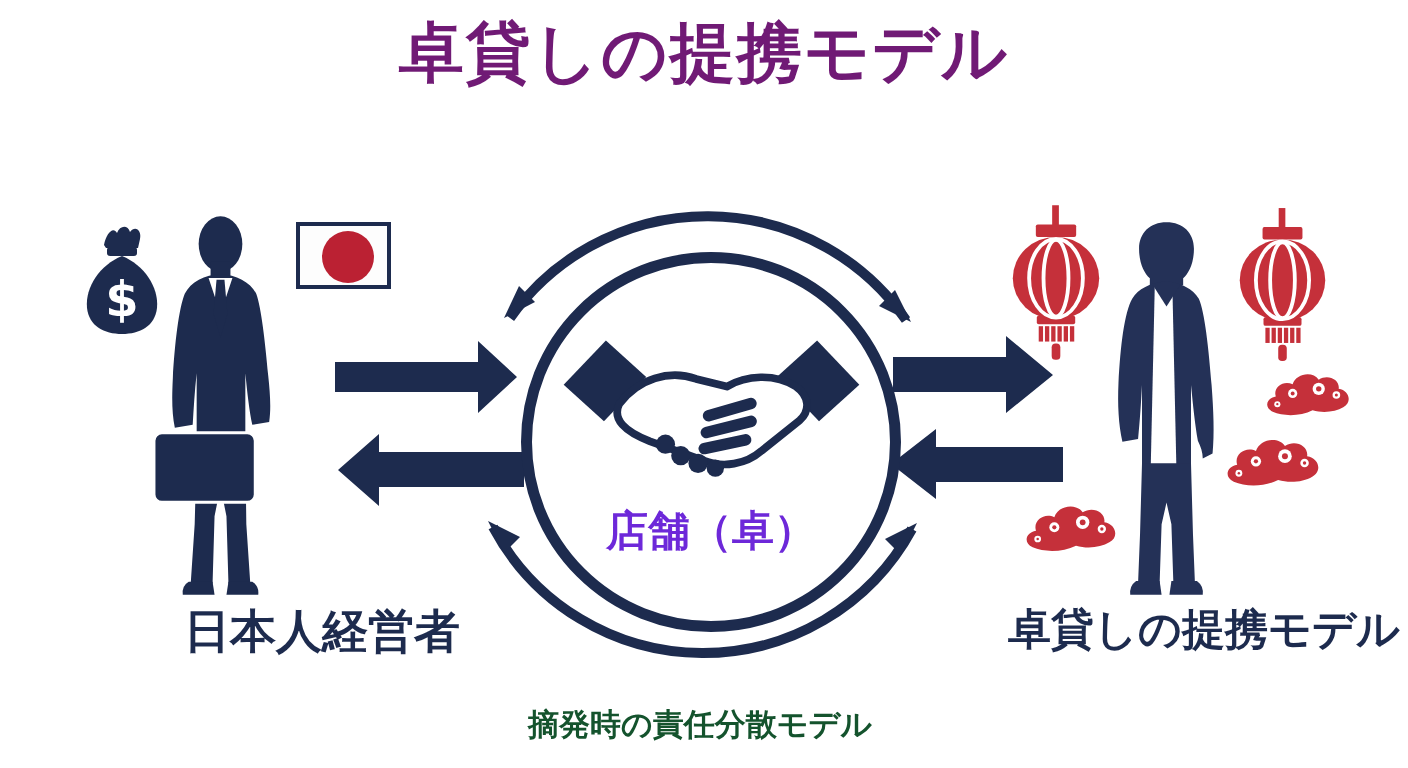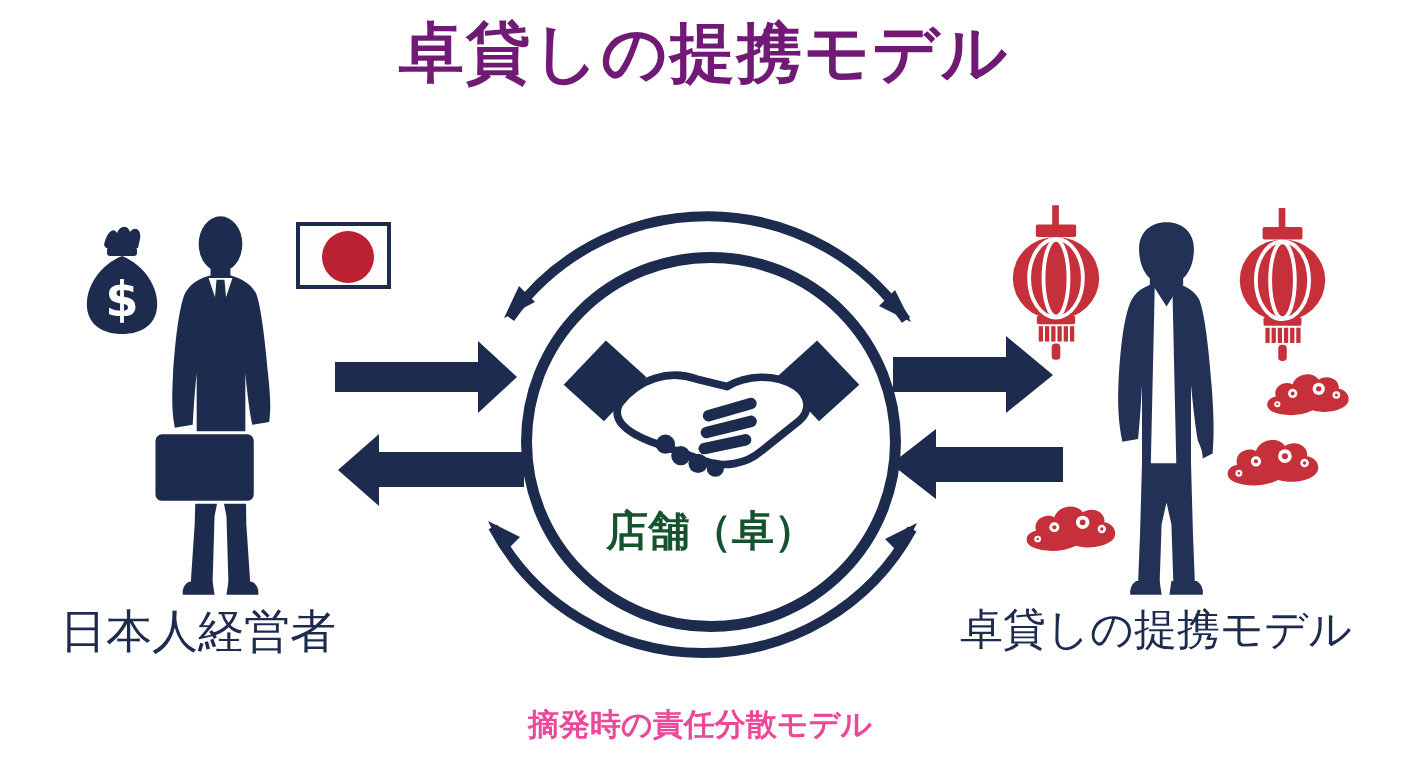--- a/index.html
+++ b/index.html
@@ -6,35 +6,35 @@
   #canvas{
     position:relative;width:1408px;height:768px;background:#ffffff;overflow:hidden;
     font-family:"DejaVu Sans","Liberation Sans",sans-serif;color:#1d2b4e;
   }
   .abs{position:absolute;}
   #title{
     left:0;top:16px;width:1408px;text-align:center;
     font-size:65px;font-weight:800;letter-spacing:2px;color:#701a75;line-height:1.15;
   }
   .party-label{
-    text-align:left;font-weight:400;line-height:1.18;color:#1d2b4e;white-space:nowrap;
+    text-align:right;font-weight:700;line-height:1.18;color:#1d2b4e;white-space:nowrap;
   }
   #left-label{left:60px;top:604px;width:400px;font-size:46px;}
   #right-label{left:960px;top:604px;width:440px;font-size:43px;}
   #caption{
     left:420px;top:704px;width:560px;text-align:center;
-    font-size:31px;font-weight:700;color:#ec4899;white-space:nowrap;
+    font-size:31px;font-weight:700;color:#14532d;white-space:nowrap;
   }
   #hub-circle{
     left:521px;top:252px;width:380px;height:380px;border-radius:50%;
     border:11px solid #1d2b4e;background:#ffffff;box-sizing:border-box;
   }
   #hub-label{
     position:absolute;left:0;top:240px;width:358px;text-align:center;
-    font-size:42px;font-weight:800;color:#14532d;white-space:nowrap;
+    font-size:42px;font-weight:800;color:#6d28d9;white-space:nowrap;
   }
   #handshake{position:absolute;left:22px;top:66px;}
   #japan-flag{
     left:296px;top:222px;width:95px;height:67px;border:4px solid #1d2b4e;background:#fdfdfd;
     box-sizing:border-box;display:flex;align-items:center;justify-content:center;
   }
   #flag-circle{width:52px;height:52px;border-radius:50%;background:#bb2133;margin-left:8px;margin-top:3px;}
   svg{display:block;}
 </style>
 </head>

